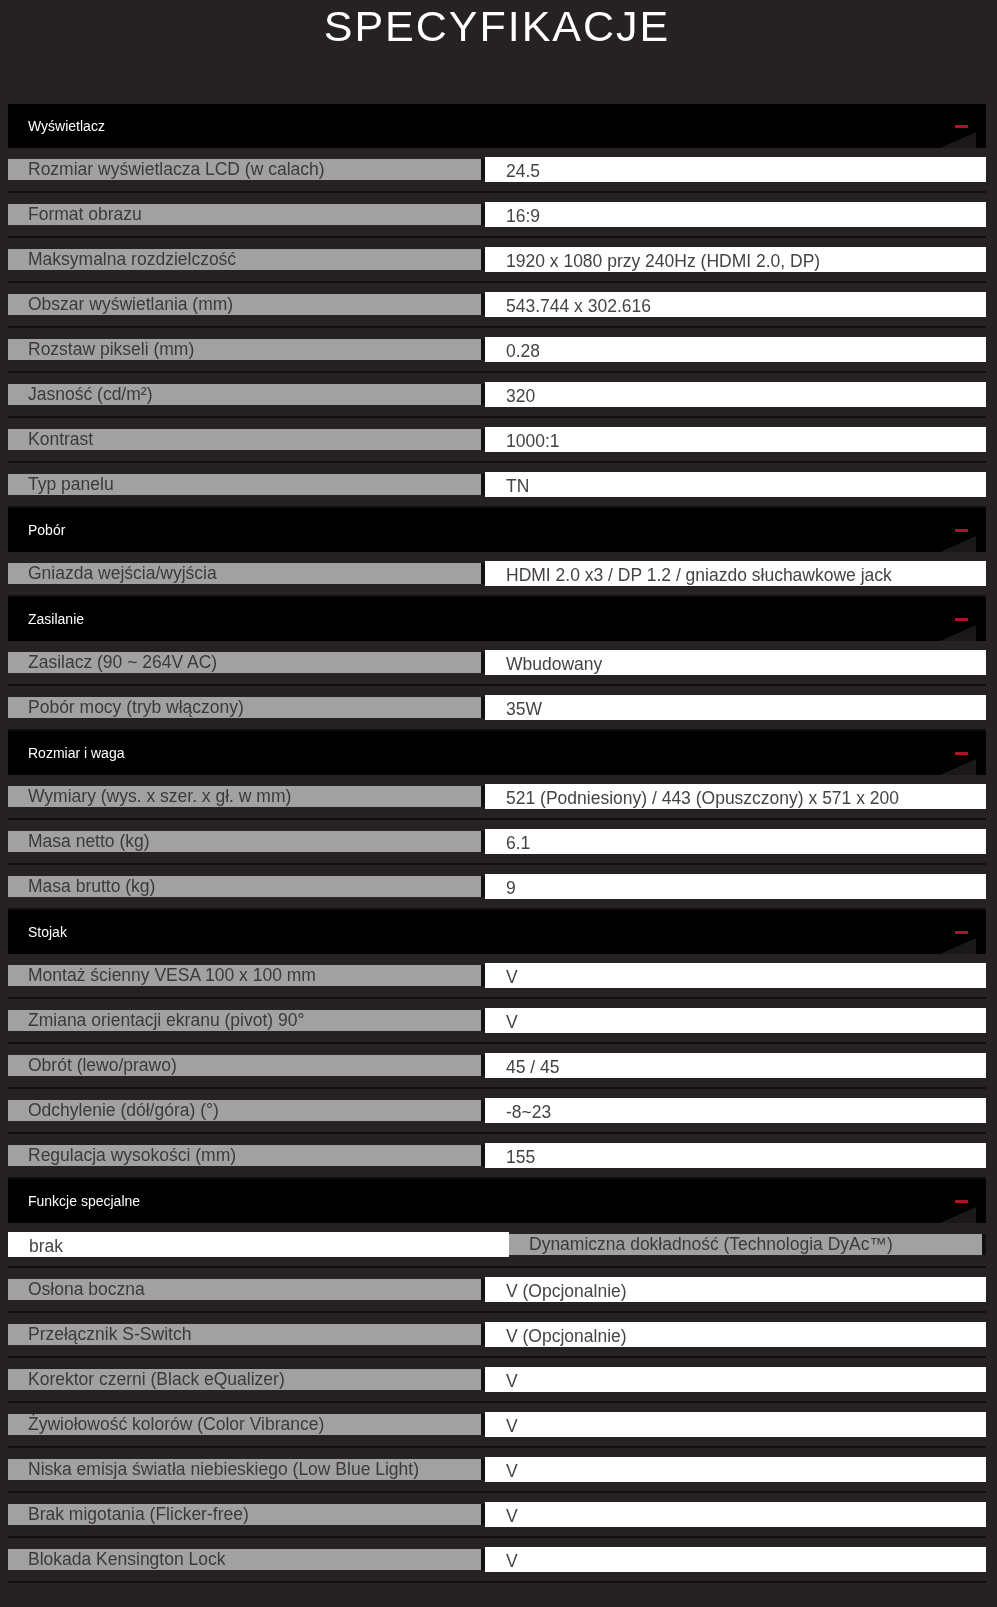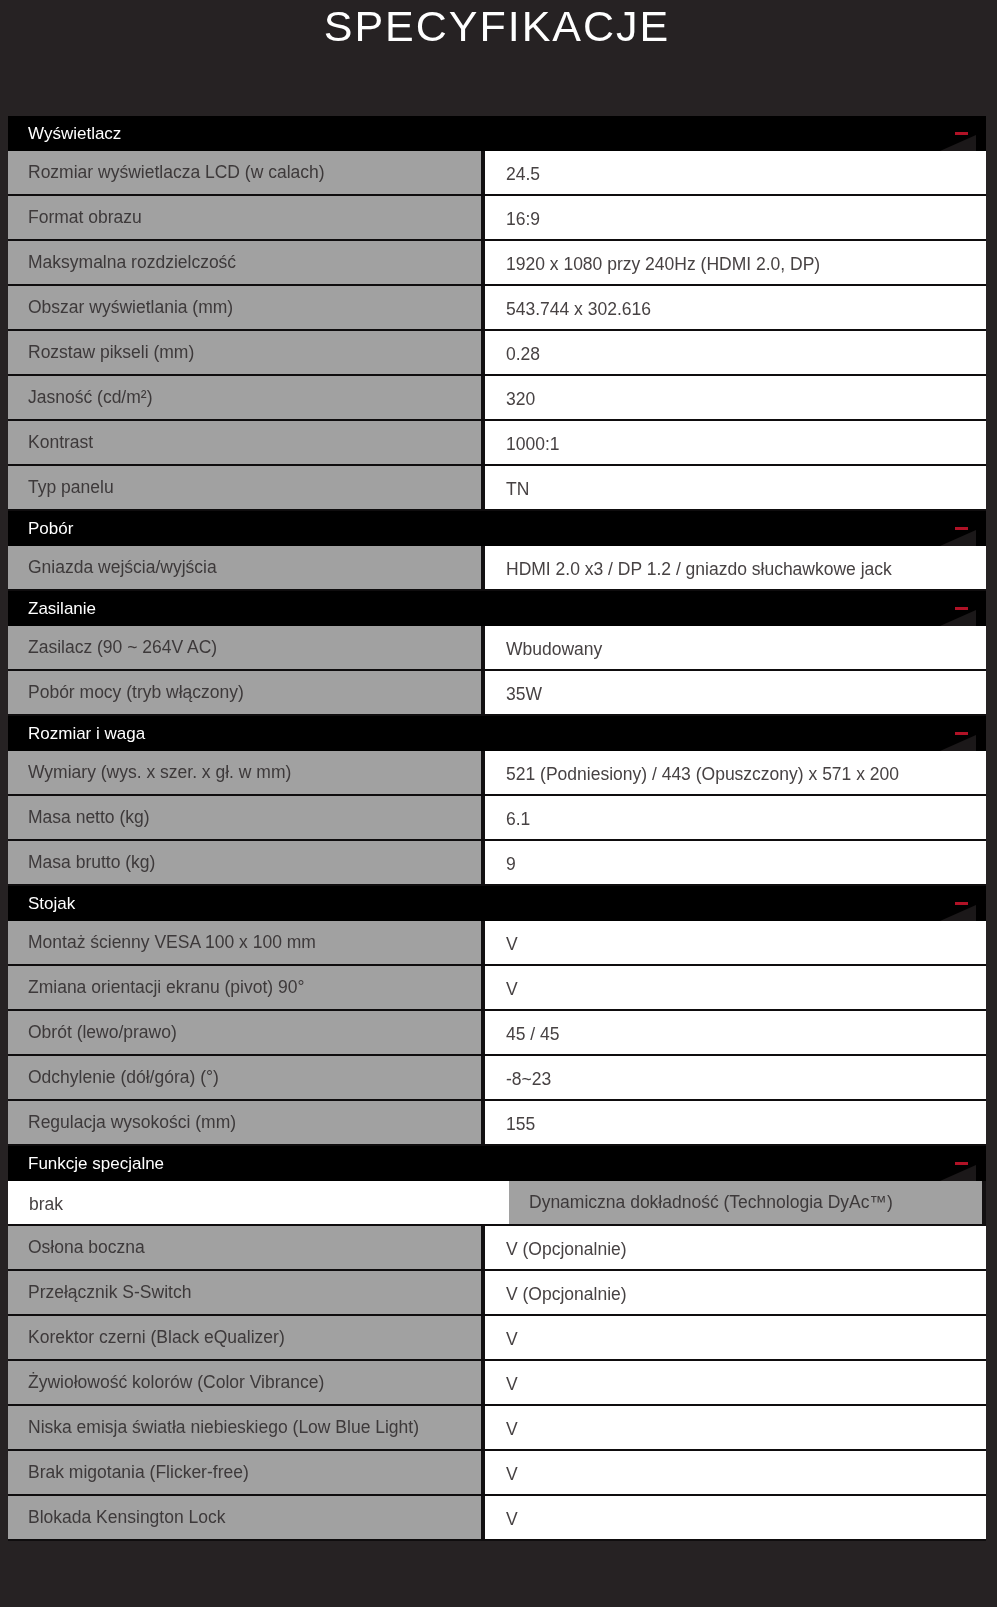--- a/index.html
+++ b/index.html
@@ -4,47 +4,48 @@
 <style>
   html, body { margin:0; padding:0; }
   body {
     width:997px; height:1607px; overflow:hidden;
     background:#262223;
     font-family:"Liberation Sans", sans-serif;
     -webkit-font-smoothing:antialiased;
   }
   .wrap { padding:0 11px 0 8px; }
   .page-title {
-    margin:0; height:116px; box-sizing:border-box; padding-top:2px;
+    margin:0; height:104px; box-sizing:border-box; padding-top:2px;
     color:#ffffff; text-align:center;
     font-size:43px; line-height:1.15; font-weight:500; letter-spacing:2px;
   }
   .spec-table { width:978px; }
   .sec-header {
-    position:relative; height:35px; box-sizing:border-box;
+    position:relative; height:44px; box-sizing:border-box;
     background:#000000; color:#ffffff;
     display:flex; align-items:center; justify-content:space-between;
     padding:0 18px 0 20px;
-    font-size:17px; font-weight:500;
+    font-size:14px; font-weight:500;
     cursor:pointer;
   }
   .corner-fold {
     position:absolute; right:10px; bottom:0;
     width:0; height:0;
     border-left:36px solid transparent;
     border-bottom:16px solid #1b1819;
   }
   .minus-icon {
     position:relative; z-index:1;
     width:13px; height:3px; background:#b01226;
     flex:0 0 auto;
   }
   .row {
     display:flex; height:45px; box-sizing:border-box;
     border-bottom:2px solid #0f0d0e;
+    align-items:center;
   }
   .cell {
     display:flex; align-items:center; box-sizing:border-box;
     font-size:17.5px; white-space:nowrap; overflow:hidden;
   }
   .cell.label {
     width:477px; flex:0 0 auto;
     background:#a1a1a1; color:#3d393a;
     padding:0 12px 0 20px;
     border-right:4px solid #121011;

